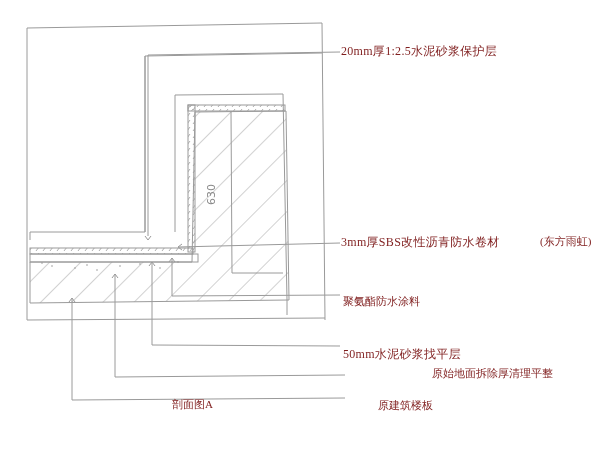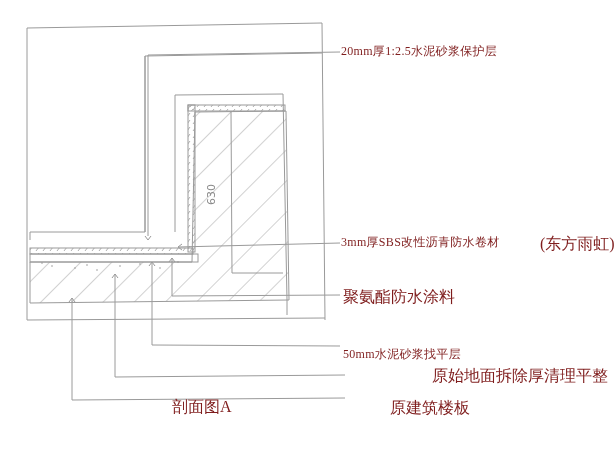--- a/index.html
+++ b/index.html
@@ -6,21 +6,21 @@
   body { width: 615px; height: 456px; position: relative; overflow: hidden; }
   #canvas { position: absolute; left: 0; top: 0; width: 615px; height: 456px; }
   .lbl {
     position: absolute;
     font-family: Liberation Serif, serif;
     color: #7f1d1d;
     white-space: nowrap;
     line-height: 1;
   }
   .lbl.s12 { font-size: 12px; letter-spacing: 0.3px; }
-  .lbl.s11 { font-size: 16px; }
+  .lbl.s11 { font-size: 11px; }
   .dim {
     position: absolute;
     font-family: "DejaVu Sans", sans-serif;
     font-size: 11px;
     color: #8a8a8a;
     transform: rotate(-90deg);
     transform-origin: left top;
   }
 </style>
 </head>
@@ -93,18 +93,18 @@
       <circle cx="160" cy="268" r="0.8"></circle>
     <circle cx="178" cy="262" r="0.8"></circle>
   </g>
 </svg>
 
 <span class="dim" style="left:205px; top:205px;">630</span>
 
 <span class="lbl s12" style="left:341px; top:45px;">20mm厚1:2.5水泥砂浆保护层</span>
 <span class="lbl s12" style="left:341px; top:236px;">3mm厚SBS改性沥青防水卷材</span>
 <span class="lbl s11" style="left:540px; top:236px;">(东方雨虹)</span>
-<span class="lbl s11" style="left:343px; top:289px;">聚氨酯防水涂料</span>
+<span class="lbl s11" style="left:343px; top:296px;">聚氨酯防水涂料</span>
 <span class="lbl s12" style="left:343px; top:348px;">50mm水泥砂浆找平层</span>
 <span class="lbl s11" style="left:432px; top:368px;">原始地面拆除厚清理平整</span>
-<span class="lbl s11" style="left:390px; top:400px;">原建筑楼板</span>
+<span class="lbl s11" style="left:378px; top:400px;">原建筑楼板</span>
 
 <span class="lbl s11" style="left:172px; top:399px;">剖面图A</span>
 
 </body></html>

